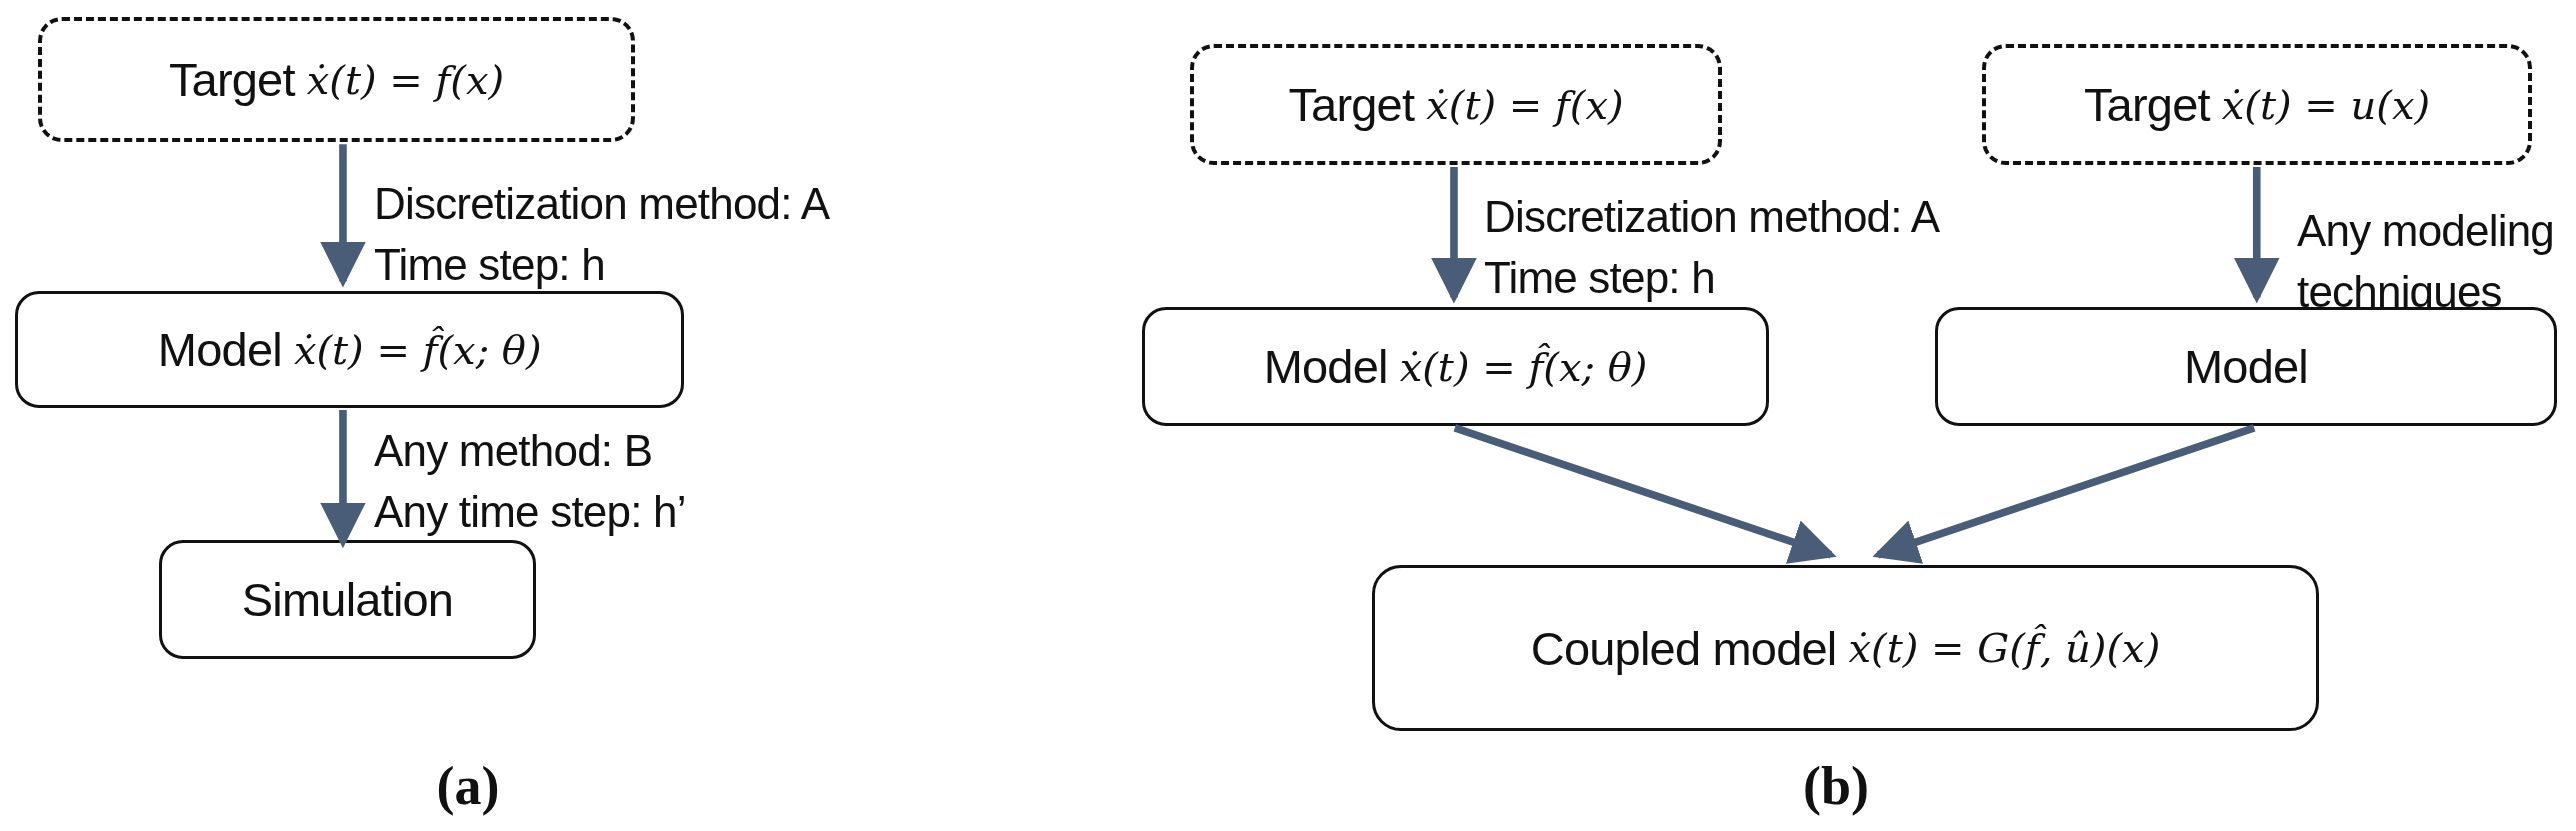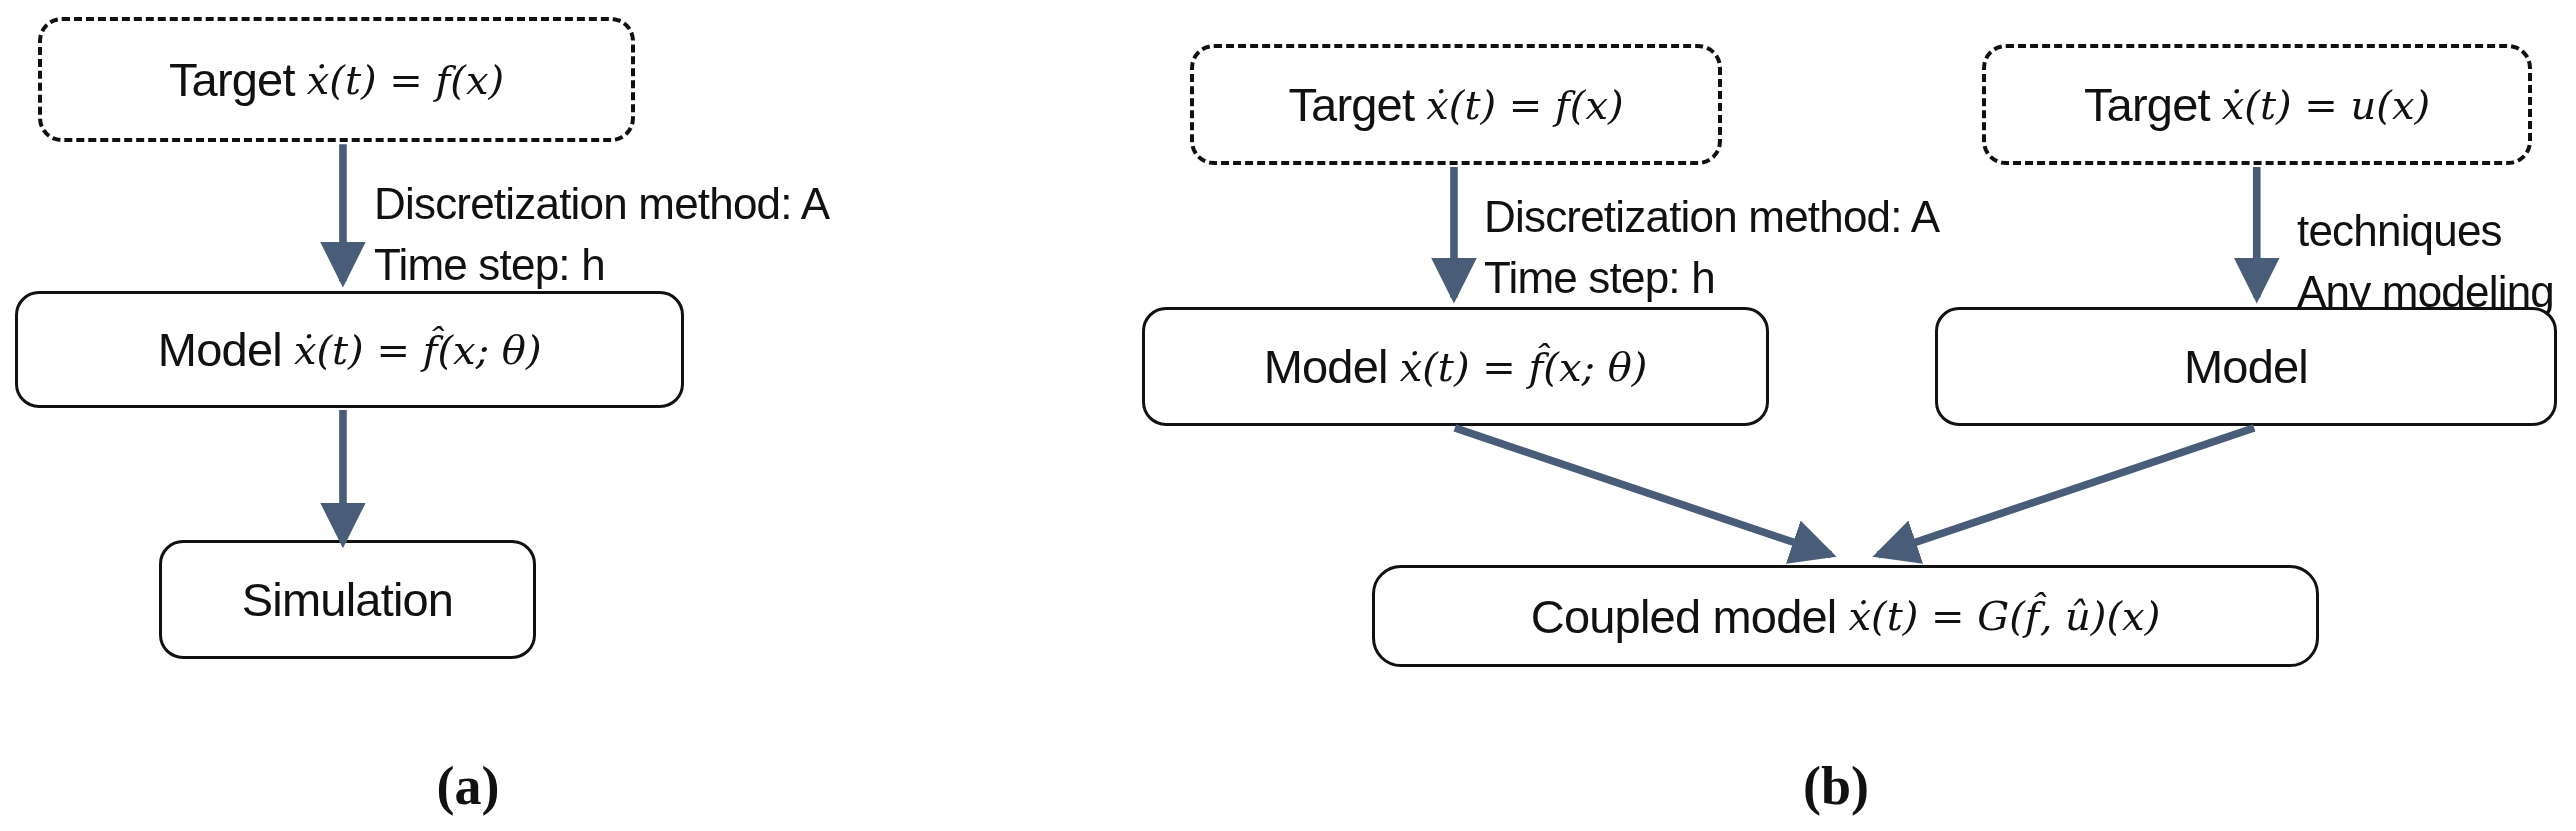--- a/index.html
+++ b/index.html
@@ -75,20 +75,24 @@
   <div class="arrow-label" style="left:374px;top:173px;">
     <div>Discretization method: A</div>
     <div>Time step: h</div>
   </div>
 
   <div class="box solid" style="left:15.2px;top:291px;width:669px;height:117px;">
     <span class="t">Model</span>
     <span class="m">ẋ(t) = f̂(x; θ)</span>
   </div>
 
+  <div class="arrow-label" style="left:374px;top:420px;">
+    <div>Any method: B</div>
+    <div>Any time step: h’</div>
+  </div>
 
   <div class="box solid" style="left:159px;top:540px;width:377px;height:119px;">
     <span class="t">Simulation</span>
   </div>
 
   <div class="caption" style="left:341px;top:755px;">(a)</div>
 
   <div class="box dashed" style="left:1190px;top:44px;width:532px;height:121px;">
     <span class="t">Target</span>
     <span class="m">ẋ(t) = f(x)</span>
@@ -103,29 +107,29 @@
     <span class="t">Model</span>
     <span class="m">ẋ(t) = f̂(x; θ)</span>
   </div>
 
   <div class="box dashed" style="left:1982px;top:44px;width:550px;height:121px;">
     <span class="t">Target</span>
     <span class="m">ẋ(t) = u(x)</span>
   </div>
 
   <div class="arrow-label" style="left:2297px;top:200px;">
+    <div>Any modeling</div>
     <div>techniques</div>
-    <div>Any modeling</div>
   </div>
 
   <div class="box solid" style="left:1935px;top:307px;width:622px;height:119px;">
     <span class="t">Model</span>
   </div>
 
-  <div class="box solid" style="left:1372px;top:565px;width:947px;height:102px;border-radius:29px;">
+  <div class="box solid" style="left:1372px;top:565px;width:947px;height:166px;border-radius:29px;">
     <span class="t">Coupled model</span>
     <span class="m">ẋ(t) = G(f̂, û)(x)</span>
   </div>
 
   <div class="caption" style="left:1709px;top:755px;">(b)</div>
 
   <svg id="arrow-layer" width="2576" height="832" viewBox="0 0 3042 982">
     <defs>
       <marker id="ah" markerWidth="7" markerHeight="7" refX="5.2" refY="3" orient="auto" markerUnits="strokeWidth">
         <path class="ah" d="M0,0 L6,3 L0,6 z"></path>

